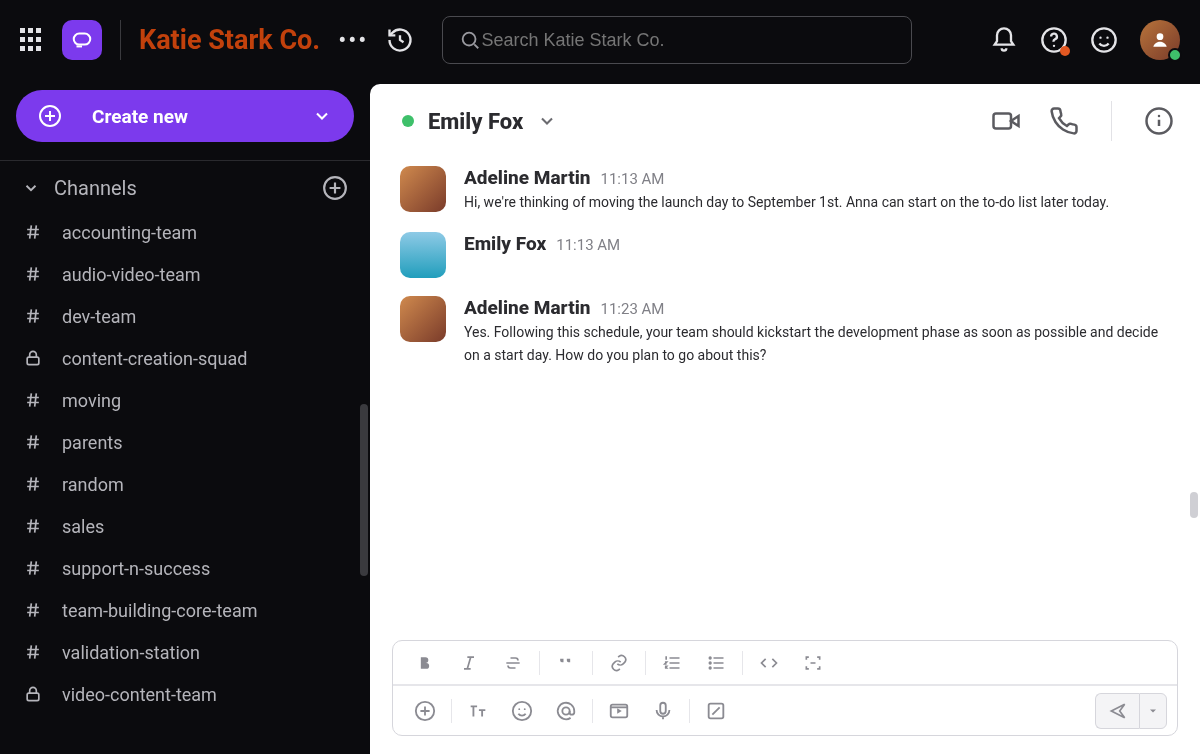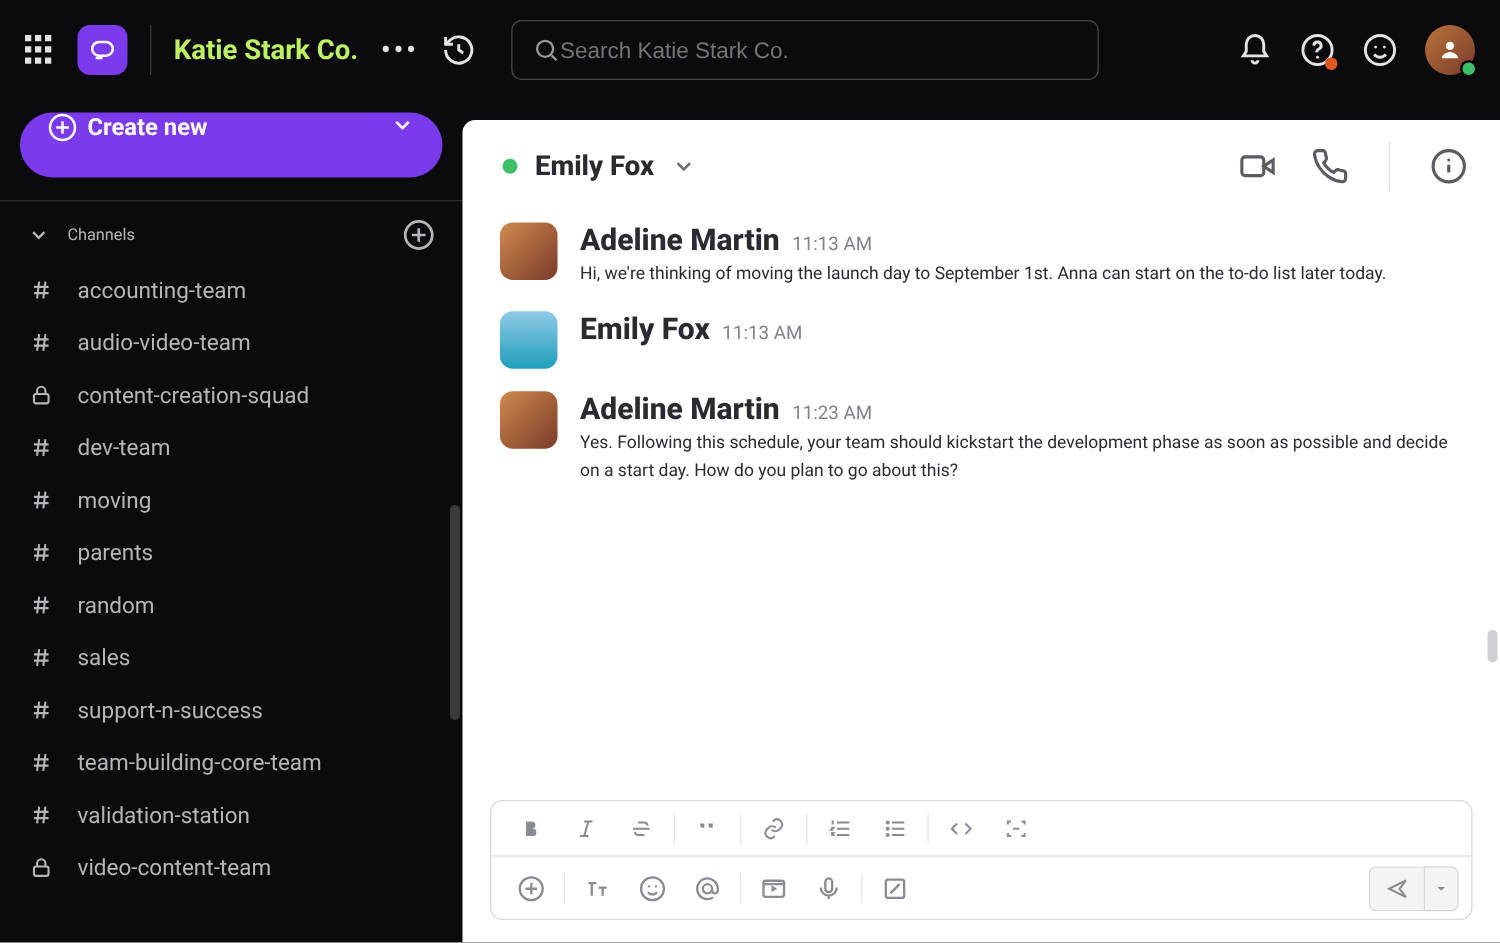--- a/index.html
+++ b/index.html
@@ -20,21 +20,21 @@
     background: #0b0b0e;
   }
   .topbar .grid-icon { width: 24px; height: 24px; display:flex; flex-wrap:wrap; gap:3px;}
   .grid-icon span{ width:5px;height:5px;background:#e4e4e7; }
   .app-logo {
     width: 40px; height: 40px; border-radius: 10px;
     background: #7c3aed; display:flex; align-items:center; justify-content:center;
   }
   .app-logo svg { width:22px;height:22px; }
   .vdiv { width:1px; height:40px; background:#3a3a3e; }
-  .workspace-name { font-size: 22px; font-weight:700; color:#bef264; white-space:nowrap;}
+  .workspace-name { font-size: 27px; font-weight:700; color:#c2410c; white-space:nowrap;}
   .more-dots { font-size:24px; color:#e4e4e7; letter-spacing:2px; cursor:pointer;}
   .history-icon { width:28px;height:28px; color:#e4e4e7; cursor:pointer;}
   .search-wrap {
     flex: 1; max-width:470px; height:48px; border:1px solid #4a4a4f;
     border-radius: 8px; display:flex; align-items:center; padding:0 16px; 
     background: transparent; margin-left:10px;
   }
   .search-wrap input {
     flex:1; background:transparent; border:none; outline:none; color:#9a9aa0; font-size:18px;
   }
@@ -48,64 +48,64 @@
   .main {
     display:flex;
     height: calc(754px - 80px);
   }
   
   .sidebar {
     width: 370px; padding: 10px 0 0 0; display:flex; flex-direction:column; position:relative;
   }
   .create-btn {
     margin: 0 16px; height:52px; border-radius:26px; background:#7c3aed;
-    display:flex; padding:0 22px; gap:8px; cursor:pointer; color:#fff;
+    display:flex; align-items:center; padding:0 22px; gap:30px; cursor:pointer; color:#fff;
   }
   .create-btn .plus-circle { width:24px;height:24px;}
   .create-btn .label{font-size:19px;font-weight:700;}
   .create-btn .chev{margin-left:auto;width:20px;height:20px;}
   .section-hr { height:1px;background:#2a2a2e;margin:18px 0 4px 0;}
   .section-head {
     display:flex; align-items:center; padding: 10px 22px; gap:14px; color:#b5b5bb;
   }
   .section-head .chev-s{width:18px;height:18px;}
-  .section-head .title{font-size:13px;}
+  .section-head .title{font-size:20px;}
   .section-head .add{margin-left:auto;width:26px;height:26px;cursor:pointer;}
   .channels { overflow-y:auto; padding-right:8px; flex:1;text-align:right;}
   .channel-item{
     display:flex; align-items:center; gap:18px; padding:10px 22px; color:#b5b5bb; cursor:pointer;
     font-size:18px;
   }
   .channel-item .hash {width:22px;height:22px;flex-shrink:0;display:flex;align-items:center;justify-content:center;}
   .channel-item .hash svg{width:20px;height:20px;}
   .scrollbar-thumb{ position:absolute; right:2px; top:324px; width:8px; height:172px; background:#3a3a3e; border-radius:4px;}
 
   
   .chat {
-    flex:1; background:#fff; border-radius:10px 0 0 0; margin-top:16px;
+    flex:1; background:#fff; border-radius:10px 0 0 0; margin-top:4px;
     display:flex; flex-direction:column; color:#2b2b2f; position:relative;
   }
   .chat-header{
     height:74px; display:flex; align-items:center; padding:0 26px 0 32px; gap:14px;
   }
   .status-dot{width:12px;height:12px;border-radius:50%;background:#3ec06a;}
   .chat-title{font-size:22px;font-weight:800;color:#2b2b2f;}
   .chat-header .chev{width:20px;height:20px;color:#6b6b70;cursor:pointer;}
   .chat-header .actions{margin-left:auto;display:flex;align-items:center;gap:28px;color:#5b5b60;}
   .action-ic{width:30px;height:30px;cursor:pointer;}
   .cdiv{width:1px;height:40px;background:#e2e2e6;margin:0 4px;}
 
   .messages{flex:1; overflow:auto; padding:8px 30px 12px 30px; position:relative;}
   .msg{display:flex; gap:18px; margin-bottom:18px;}
   .msg .av{width:46px;height:46px;border-radius:10px;flex-shrink:0;display:block;}
   .av.adeline{background:linear-gradient(135deg,#d08a4e,#7a3b2a);}
   .av.emily{background:linear-gradient(180deg,#8ecae6,#219ebc);}
   .msg .body{flex:1;}
   .msg .hdr{display:flex;align-items:baseline;gap:10px;}
-  .msg .name{font-weight:800;font-size:24px;color:#2b2b2f;}
+  .msg .name{font-weight:800;font-size:19px;color:#2b2b2f;}
   .msg .time{font-size:15px;color:#808087;}
   .msg .text{font-size:14px;line-height:1.65;color:#2b2b2f;margin-top:2px;}
   .inner-scroll{position:absolute;right:2px;top:334px;width:8px;height:26px;background:#cfcfd4;border-radius:4px;}
 
   
   .composer{
     margin:6px 22px 18px 22px; border:1px solid #d6d6dc; border-radius:10px;
     display:flex; flex-direction:column;
   }
   .fmt-row{display:flex;align-items:center;height:44px;border-bottom:1px solid #e6e6ea;padding:0 10px;}
@@ -230,33 +230,33 @@
           <span class="hash">
             <svg viewBox="0 0 24 24" fill="none" stroke="currentColor" stroke-width="2">
               <path d="M5 9h14M5 15h14M10 4l-2 16M16 4l-2 16"></path>
             </svg>
           </span>
           <span>audio-video-team</span>
         </div>
         <div class="channel-item">
           <span class="hash">
             <svg viewBox="0 0 24 24" fill="none" stroke="currentColor" stroke-width="2">
+              <path d="M5 9h14M5 15h14M10 4l-2 16M16 4l-2 16"></path>
+            </svg>
+          </span>
+          <span>dev-team</span>
+        </div>
+        <div class="channel-item">
+          <span class="hash">
+            <svg viewBox="0 0 24 24" fill="none" stroke="currentColor" stroke-width="2">
               <rect x="5" y="11" width="14" height="9" rx="2"></rect>
               <path d="M8 11V8a4 4 0 0 1 8 0v3"></path>
             </svg>
           </span>
           <span>content-creation-squad</span>
-        </div>
-        <div class="channel-item">
-          <span class="hash">
-            <svg viewBox="0 0 24 24" fill="none" stroke="currentColor" stroke-width="2">
-              <path d="M5 9h14M5 15h14M10 4l-2 16M16 4l-2 16"></path>
-            </svg>
-          </span>
-          <span>dev-team</span>
         </div>
         <div class="channel-item">
           <span class="hash">
             <svg viewBox="0 0 24 24" fill="none" stroke="currentColor" stroke-width="2">
               <path d="M5 9h14M5 15h14M10 4l-2 16M16 4l-2 16"></path>
             </svg>
           </span>
           <span>moving</span>
         </div>
         <div class="channel-item">

